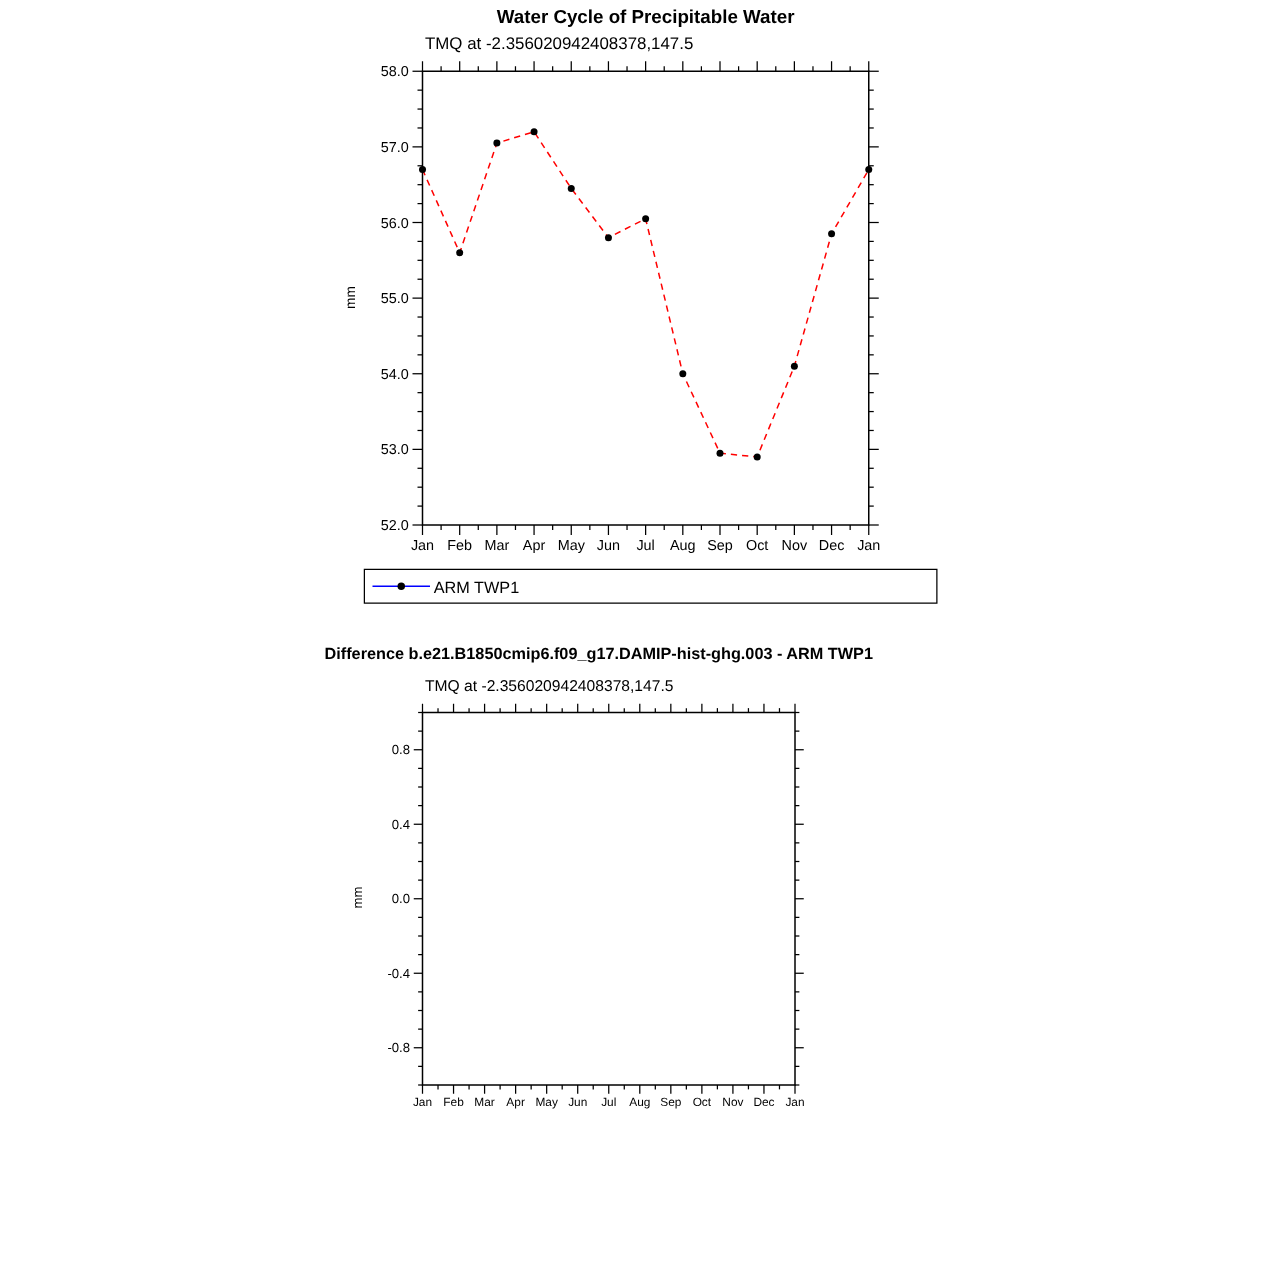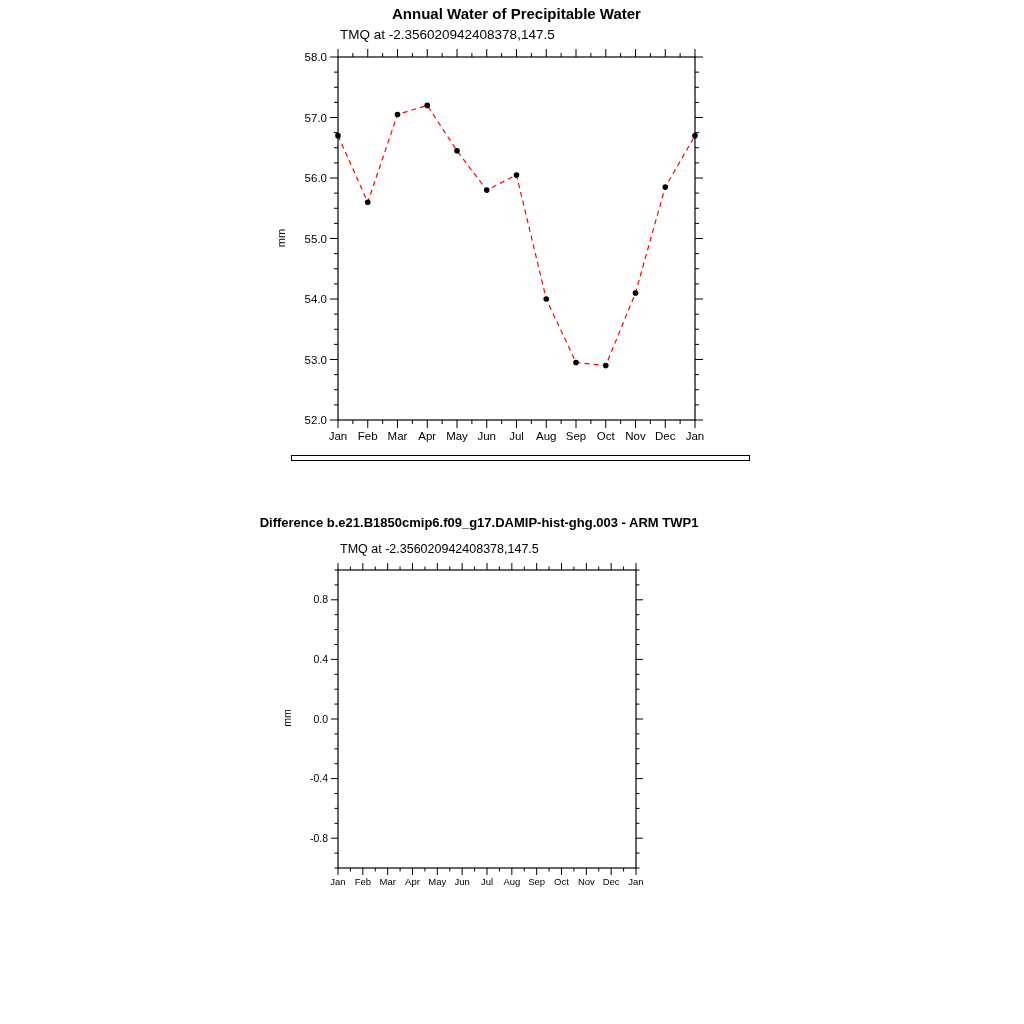--- a/index.html
+++ b/index.html
@@ -271,22 +271,29 @@
     <line x1="549.0833333333333" y1="868" x2="549.0833333333333" y2="871.5" stroke="#000" stroke-width="1"></line>
     <line x1="549.0833333333333" y1="566.5" x2="549.0833333333333" y2="570" stroke="#000" stroke-width="1"></line>
     <line x1="573.9166666666667" y1="868" x2="573.9166666666667" y2="871.5" stroke="#000" stroke-width="1"></line>
     <line x1="573.9166666666667" y1="566.5" x2="573.9166666666667" y2="570" stroke="#000" stroke-width="1"></line>
     <line x1="598.75" y1="868" x2="598.75" y2="871.5" stroke="#000" stroke-width="1"></line>
     <line x1="598.75" y1="566.5" x2="598.75" y2="570" stroke="#000" stroke-width="1"></line>
     <line x1="623.5833333333334" y1="868" x2="623.5833333333334" y2="871.5" stroke="#000" stroke-width="1"></line>
     <line x1="623.5833333333334" y1="566.5" x2="623.5833333333334" y2="570" stroke="#000" stroke-width="1"></line>
   </svg>
 
-<div id="top-title" class="chart-title">Annual Water of Precipitable Water</div>
+<div id="top-title" class="chart-title">Water Cycle of Precipitable Water</div>
 <div id="top-subtitle" class="chart-subtitle">TMQ at -2.356020942408378,147.5</div>
 <div id="ylab-top" class="ylab">mm</div>
 
 <div id="legend">
+  <div class="legend-row">
+    <svg class="legend-sample" width="48" height="14">
+      <line x1="1" y1="7" x2="47" y2="7" stroke-width="1.3" stroke="#0000ff"></line>
+      <circle cx="24" cy="7" r="3" fill="#000000"></circle>
+    </svg>
+    <span class="legend-label">ARM TWP1</span>
+  </div>
 </div>
 
 <div id="bottom-title" class="chart-title">Difference b.e21.B1850cmip6.f09_g17.DAMIP-hist-ghg.003 - ARM TWP1</div>
 <div id="bottom-subtitle" class="chart-subtitle">TMQ at -2.356020942408378,147.5</div>
 <div id="ylab-bottom" class="ylab">mm</div>
 
 </body></html>

